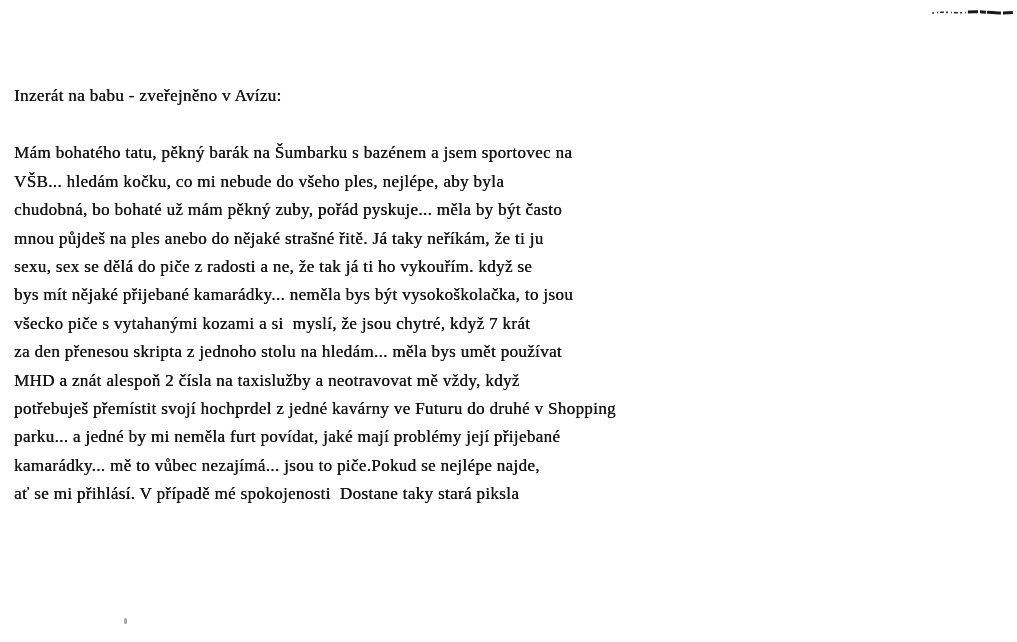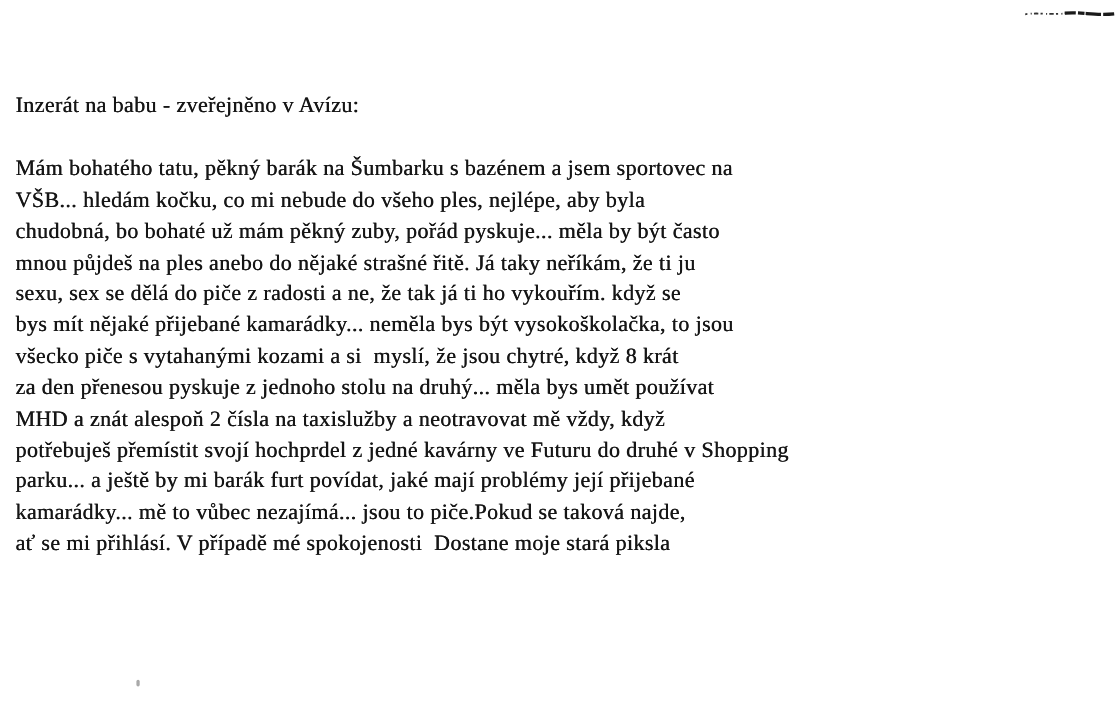--- a/index.html
+++ b/index.html
@@ -17,21 +17,21 @@
     color: #161616;
   }
   .doc {
     position: absolute;
     left: 14px;
     top: 82px;
     width: 995px;
   }
   .line {
     white-space: pre;            
-    font-size: 20px;
+    font-size: 17px;
     line-height: 28.4px;
     height: 28.4px;
     letter-spacing: 0.35px;
     text-shadow: 0.35px 0 0 #161616;   
   }
   .blank-line {
     height: 29px;
   }
   .artifact-top-right {
     position: absolute;
@@ -60,24 +60,24 @@
 
   <div class="doc">
     <div class="line">Inzerát na babu - zveřejněno v Avízu:</div>
     <div class="blank-line"></div>
     <div class="line">Mám bohatého tatu, pěkný barák na Šumbarku s bazénem a jsem sportovec na</div>
     <div class="line">VŠB... hledám kočku, co mi nebude do všeho ples, nejlépe, aby byla</div>
     <div class="line">chudobná, bo bohaté už mám pěkný zuby, pořád pyskuje... měla by být často</div>
     <div class="line">mnou půjdeš na ples anebo do nějaké strašné řitě. Já taky neříkám, že ti ju</div>
     <div class="line">sexu, sex se dělá do piče z radosti a ne, že tak já ti ho vykouřím. když se</div>
     <div class="line">bys mít nějaké přijebané kamarádky... neměla bys být vysokoškolačka, to jsou</div>
-    <div class="line">všecko piče s vytahanými kozami a si  myslí, že jsou chytré, když 8 krát</div>
-    <div class="line">za den přenesou pyskuje z jednoho stolu na druhý... měla bys umět používat</div>
+    <div class="line">všecko piče s vytahanými kozami a si  myslí, že jsou chytré, když 7 krát</div>
+    <div class="line">za den přenesou skripta z jednoho stolu na hledám... měla bys umět používat</div>
     <div class="line">MHD a znát alespoň 2 čísla na taxislužby a neotravovat mě vždy, když</div>
     <div class="line">potřebuješ přemístit svojí hochprdel z jedné kavárny ve Futuru do druhé v Shopping</div>
-    <div class="line">parku... a ještě by mi barák furt povídat, jaké mají problémy její přijebané</div>
-    <div class="line">kamarádky... mě to vůbec nezajímá... jsou to piče.Pokud se taková najde,</div>
-    <div class="line">ať se mi přihlásí. V případě mé spokojenosti  Dostane moje stará piksla</div>
+    <div class="line">parku... a jedné by mi neměla furt povídat, jaké mají problémy její přijebané</div>
+    <div class="line">kamarádky... mě to vůbec nezajímá... jsou to piče.Pokud se nejlépe najde,</div>
+    <div class="line">ať se mi přihlásí. V případě mé spokojenosti  Dostane taky stará piksla</div>
   </div>
 
   <div class="artifact-dot"></div>
 
 </div>
 
 </body></html>

